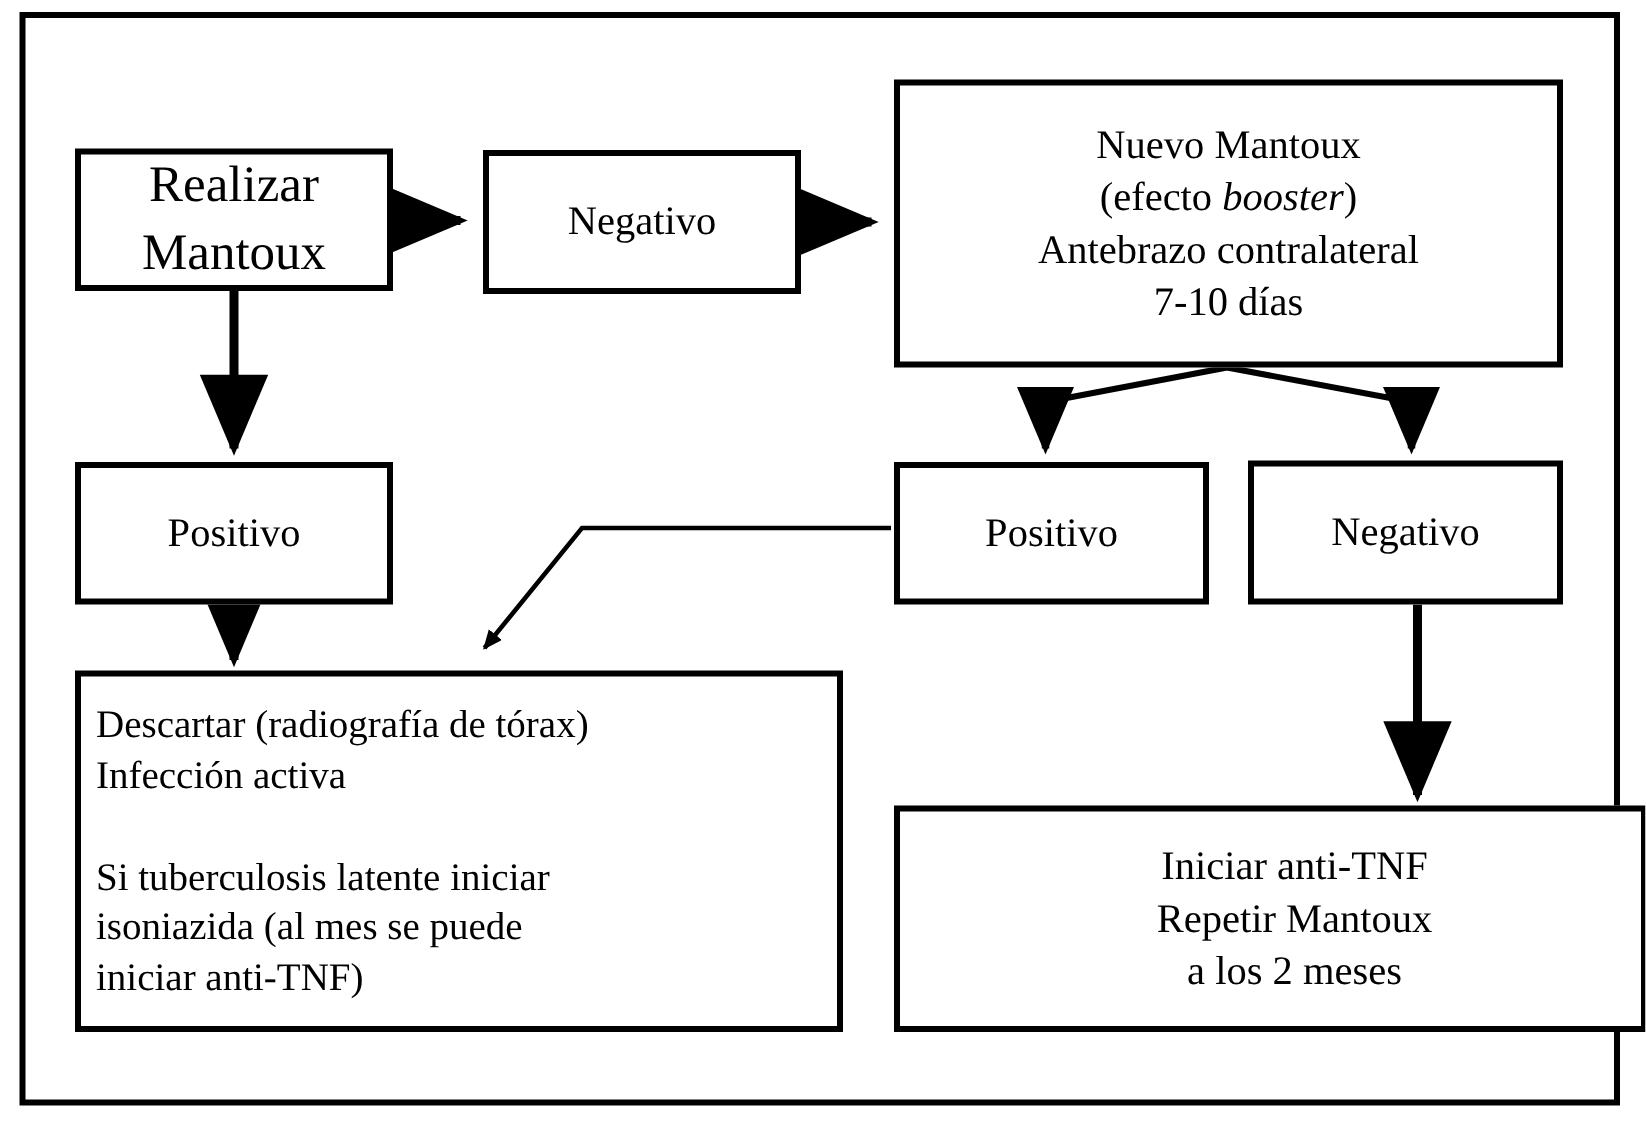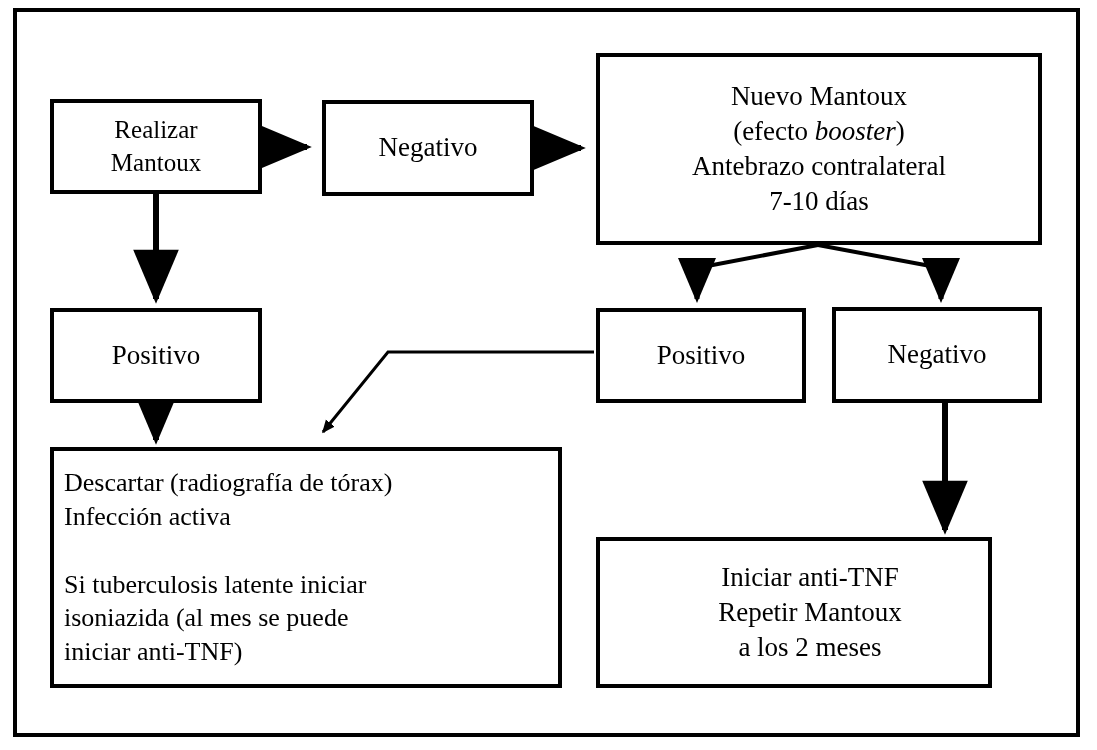--- a/index.html
+++ b/index.html
@@ -42,28 +42,28 @@
   }
   .node.left-align {
     justify-content: flex-start;
     text-align: left;
   }
   .node.left-align .txt {
     padding-left: 10px;
   }
 
   
-  #n-realizar   { left: 50px;  top: 99px;  width: 212px; height: 95px;  font-size: 25px; }
+  #n-realizar   { left: 50px;  top: 99px;  width: 212px; height: 95px;  font-size: 34px; }
   #n-negativo-1 { left: 322px; top: 100px; width: 212px; height: 96px;  font-size: 27px; }
   #n-nuevo      { left: 596px; top: 53px;  width: 446px; height: 192px; font-size: 27px; }
   #n-positivo-1 { left: 50px;  top: 308px; width: 212px; height: 95px;  font-size: 27px; }
   #n-positivo-2 { left: 596px; top: 308px; width: 210px; height: 95px;  font-size: 27px; }
   #n-negativo-2 { left: 832px; top: 307px; width: 210px; height: 96px;  font-size: 27px; }
   #n-descartar  { left: 50px;  top: 447px; width: 512px; height: 241px; font-size: 26px; }
-  #n-iniciar    { left: 596px; top: 537px; width: 396px; height: 151px; font-size: 27px; padding-left: 32px; }
+  #n-iniciar    { left: 596px; top: 537px; width: 502px; height: 151px; font-size: 27px; padding-left: 32px; }
 
   #edges {
     position: absolute;
     left: 0;
     top: 0;
     width: 1097px;
     height: 750px;
     pointer-events: none;
   }
   em { }

